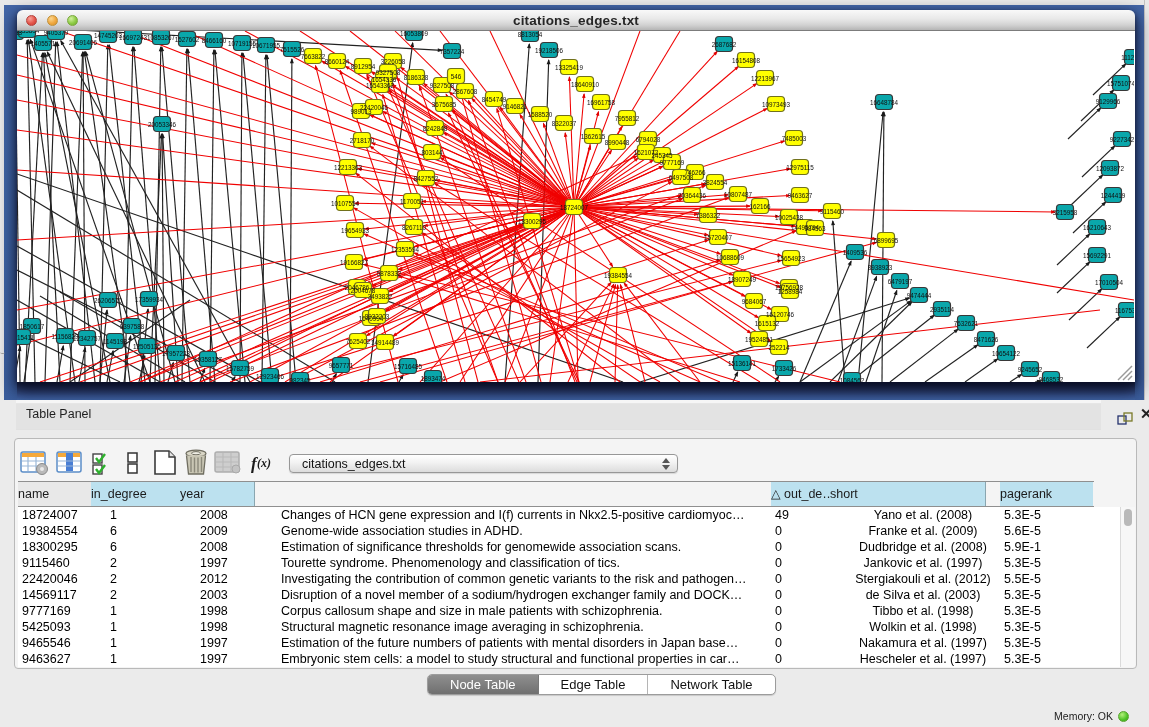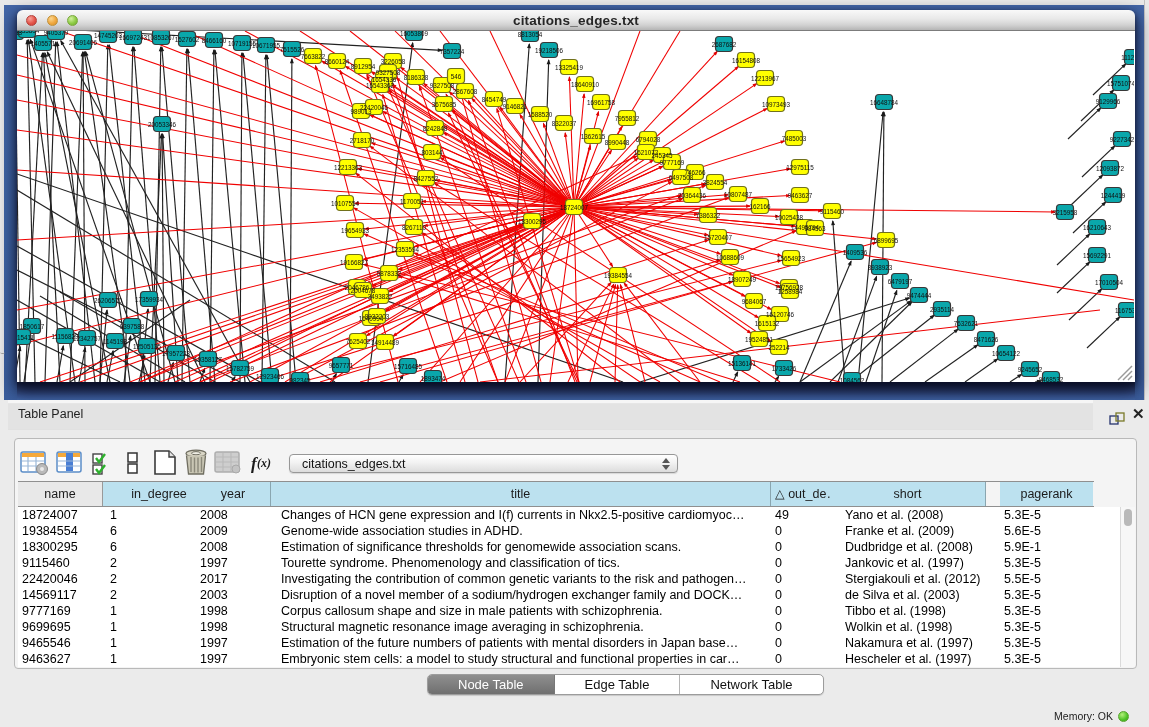--- a/index.html
+++ b/index.html
@@ -13,45 +13,45 @@
 .tl{top:5px;width:11px;height:11px;border-radius:50%;position:absolute}
 #tl1{left:9px;background:radial-gradient(circle at 35% 30%,#f7a29a,#e4554a 55%,#c33a31);border:1px solid #b5423c}
 #tl2{left:29.5px;background:radial-gradient(circle at 35% 30%,#fbd68e,#f0a73e 55%,#d28f2c);border:1px solid #c09039}
 #tl3{left:50px;background:radial-gradient(circle at 35% 30%,#d2f0a0,#8ecc44 55%,#6da832);border:1px solid #7aa83e}
 #canvas{left:0;top:21px;width:1118px;height:351px;background:#fff;overflow:hidden}
 #shadowband{left:17px;top:382px;width:1118px;height:18px;background:linear-gradient(180deg,#1d2947 0%,#2c3f6e 40%,#3a5896 75%,#4064a4 100%)}
 #splitnotch{left:569px;top:400px;width:10px;height:6px;color:#777;font-size:8px;line-height:5px;text-align:center}
 #leftnotch{left:0;top:348px;width:5px;height:10px;color:#8a8a8a;font-size:8px;line-height:9px}
 
 #tpanel{left:0;top:400px;width:1149px;height:327px;background:#ebebeb}
-#tphead{left:8px;top:0;width:1085px;height:30px;background:linear-gradient(180deg,#f6f6f6 0%,#f6f6f6 10%,#e3e3e3 12%,#e3e3e3 97%,#dedede 100%)}
+#tphead{left:16px;top:0;width:1085px;height:30px;background:linear-gradient(180deg,#f6f6f6 0%,#f6f6f6 10%,#e3e3e3 12%,#e3e3e3 97%,#dedede 100%)}
 #tptitle{left:10px;top:7px;font-size:12.5px;color:#1f1f1f;position:absolute}
 #dockic{left:1101px;top:11px;position:absolute}
 #closeic{left:1124px;top:5px;font-size:15px;color:#222;font-weight:bold;position:absolute}
 #ibox{left:14px;top:38px;width:1123px;height:231px;background:#f4f4f4;border:1px solid #b9b9b9;border-radius:4px}
 #toolbar{left:0;top:0;width:100%;height:42px;position:absolute}
 #combo{left:274px;top:15px;width:389px;height:19px;position:absolute;border:1px solid #979797;border-radius:4px;background:linear-gradient(180deg,#fff 0%,#f2f2f2 45%,#dcdcdc 100%);box-shadow:0 1px 1px rgba(0,0,0,.12)}
 #combo span{position:absolute;left:12px;top:2px;font-size:12.5px;color:#111}
 .cararea{position:absolute;right:7px;top:3px}
 .caru{width:0;height:0;border-left:4px solid transparent;border-right:4px solid transparent;border-bottom:5px solid #555;margin-bottom:2px}
 .card{width:0;height:0;border-left:4px solid transparent;border-right:4px solid transparent;border-top:5px solid #555}
 
 #thead{left:3px;top:42px;width:1076px;height:26px;position:absolute;border-top:1px solid #8f8f8f;border-bottom:1px solid #8f8f8f;font-size:12.5px;color:#1b1b1b}
-.th{position:absolute;top:0;height:24px;line-height:24px;text-align:center;background:#bce1ef;border-right:1px solid #8aa6b0}
+.th{position:absolute;top:0;height:24px;line-height:24px;text-align:left;background:#bce1ef;border-right:1px solid #8aa6b0}
 .th0{background:#e8e8e8;border-right:1px solid #999}
 #tbody{left:3px;top:68px;width:1113px;height:160px;position:absolute;background:#fff;font-size:12.5px;color:#000}
 .tr{position:relative;height:16px;line-height:16px;white-space:nowrap}
 .tr span{position:absolute;top:0;overflow:hidden}
 .c0{left:4px}.c1{left:92px}.c2{left:182px}.c3{left:263px;width:492px}.c4{left:757px}
-.c5{left:827px;width:156px;}.c6{left:986px}
+.c5{left:827px;width:156px;text-align:center}.c6{left:986px}
 #vsb{left:1105px;top:68px;width:15px;height:160px;position:absolute;background:#f7f7f7;border-left:1px solid #dadada}
 #vthumb{left:3px;top:2px;width:8px;height:17px;position:absolute;background:#b9b9b9;border-radius:4px}
 
 #tabs{left:427px;top:274px;height:21px;position:absolute;font-size:13px;display:flex;border:1px solid #9c9c9c;border-radius:5px;overflow:hidden;background:#fff;box-shadow:0 1px 1px rgba(0,0,0,.15)}
-.tab{padding:0 30px;line-height:20px;color:#111;border-right:1px solid #b5b5b5}
+.tab{padding:0 22px;line-height:20px;color:#111;border-right:1px solid #b5b5b5}
 .tabsel{background:linear-gradient(180deg,#8f8f8f,#6f6f6f);color:#fff;border-right:1px solid #777}
 #mem{left:auto;right:36px;top:310px;text-align:center;position:absolute;font-size:10.5px;color:#222}
 #memdot{left:1118px;top:311px;width:11px;height:11px;border-radius:50%;position:absolute;background:radial-gradient(circle at 35% 30%,#b4f07c,#4fc327 60%,#3da01c);border:1px solid #58a32e}
 </style></head><body>
 <div class="abs" id="bluep"></div>
 <div class="abs" id="edgeR"></div>
 <div class="abs" id="shadowband"></div>
 <div class="abs" id="win">
   <div class="abs" id="titlebar">
       <div id="title">citations_edges.txt</div>
@@ -667,23 +667,22 @@
       <div id="combo">
           <span>citations_edges.txt</span>
           <div class="cararea">
             <div class="caru"></div>
             <div class="card"></div>
           </div>
         </div>
     </div>
     <div id="thead">
       <span class="th th0" style="left:0;width:85px">name</span>
-      <span class="th" style="left:85px;width:113px">in_degree</span>
-      <span class="th" style="left:178px;width:75px">year</span>
-      <span class="th" style="left:253px;width:500px">title</span>
+      <span class="th" style="left:73px;width:113px">in_degree</span>
+      <span class="th" style="left:162px;width:75px">year</span>
       <span class="th" style="left:753px;width:73px">△ out_de…</span>
       <span class="th" style="left:812px;width:156px">short</span>
       <span class="th" style="left:982px;width:93px;border-right:none">pagerank</span>
     </div>
     <div id="tbody">
         <div class="tr">
           <span class="c0">18724007</span>
           <span class="c1">1</span>
           <span class="c2">2008</span>
           <span class="c3">Changes of HCN gene expression and I(f) currents in Nkx2.5-positive cardiomyoc…</span>
@@ -714,21 +713,21 @@
           <span class="c1">2</span>
           <span class="c2">1997</span>
           <span class="c3">Tourette syndrome. Phenomenology and classification of tics.</span>
           <span class="c4">0</span>
           <span class="c5">Jankovic et al. (1997)</span>
           <span class="c6">5.3E-5</span>
         </div>
         <div class="tr">
           <span class="c0">22420046</span>
           <span class="c1">2</span>
-          <span class="c2">2017</span>
+          <span class="c2">2012</span>
           <span class="c3">Investigating the contribution of common genetic variants to the risk and pathogen…</span>
           <span class="c4">0</span>
           <span class="c5">Stergiakouli et al. (2012)</span>
           <span class="c6">5.5E-5</span>
         </div>
         <div class="tr">
           <span class="c0">14569117</span>
           <span class="c1">2</span>
           <span class="c2">2003</span>
           <span class="c3">Disruption of a novel member of a sodium/hydrogen exchanger family and DOCK…</span>
@@ -739,21 +738,21 @@
         <div class="tr">
           <span class="c0">9777169</span>
           <span class="c1">1</span>
           <span class="c2">1998</span>
           <span class="c3">Corpus callosum shape and size in male patients with schizophrenia.</span>
           <span class="c4">0</span>
           <span class="c5">Tibbo et al. (1998)</span>
           <span class="c6">5.3E-5</span>
         </div>
         <div class="tr">
-          <span class="c0">9699695</span>
+          <span class="c0">5425093</span>
           <span class="c1">1</span>
           <span class="c2">1998</span>
           <span class="c3">Structural magnetic resonance image averaging in schizophrenia.</span>
           <span class="c4">0</span>
           <span class="c5">Wolkin et al. (1998)</span>
           <span class="c6">5.3E-5</span>
         </div>
         <div class="tr">
           <span class="c0">9465546</span>
           <span class="c1">1</span>

